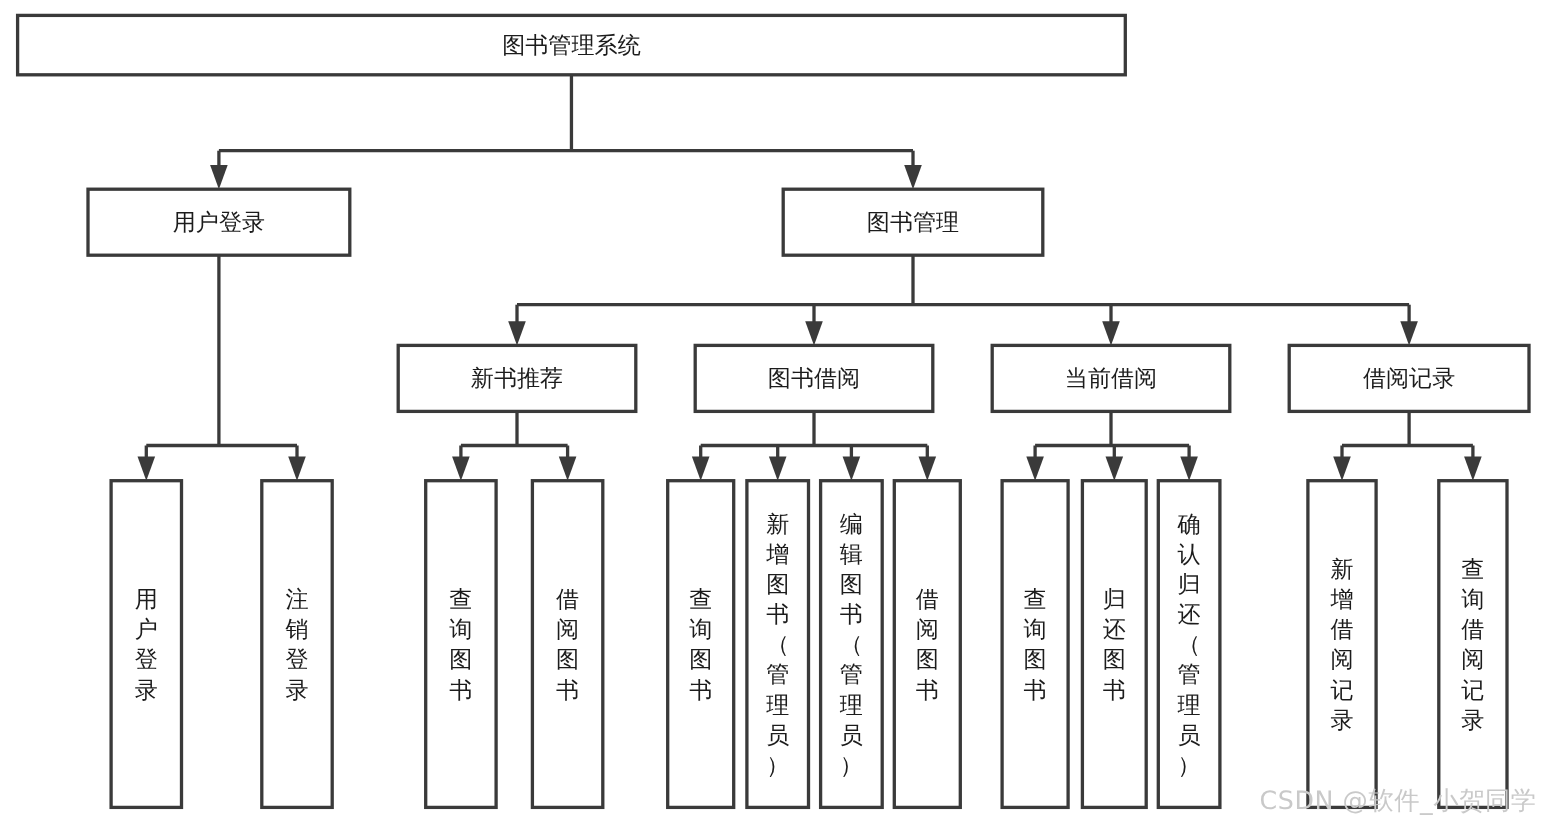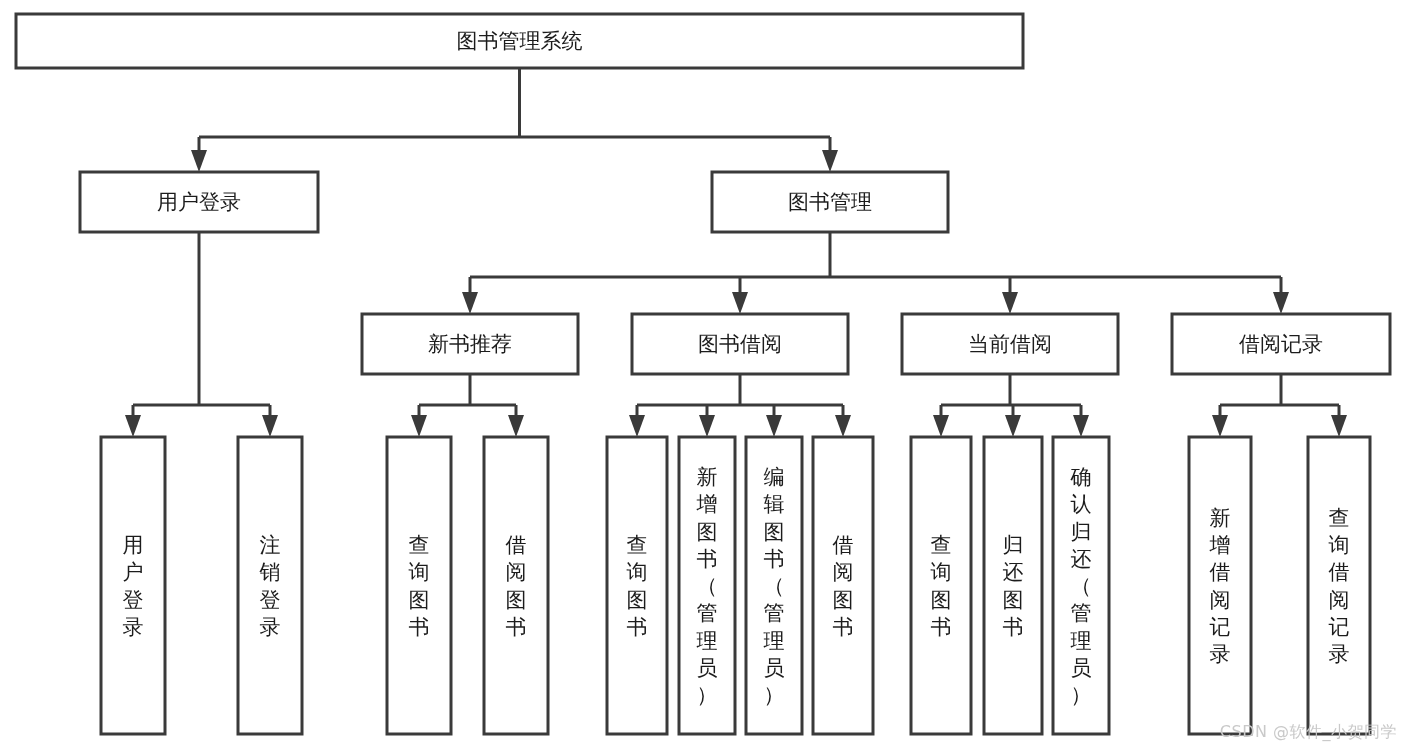--- a/index.html
+++ b/index.html
@@ -56,21 +56,21 @@
   }
   .arrow-head {
     fill: #3a3a3a;
     stroke: none;
   }
   .watermark-text {
     position: absolute;
     right: 8px;
     bottom: 4px;
     font-family: "DejaVu Sans", "Liberation Sans", sans-serif;
-    font-size: 16px;
+    font-size: 23px;
     color: #c9c9c9;
     letter-spacing: 0.5px;
     white-space: nowrap;
     pointer-events: none;
     user-select: none;
   }
 </style>
 </head>
 <body>
 

